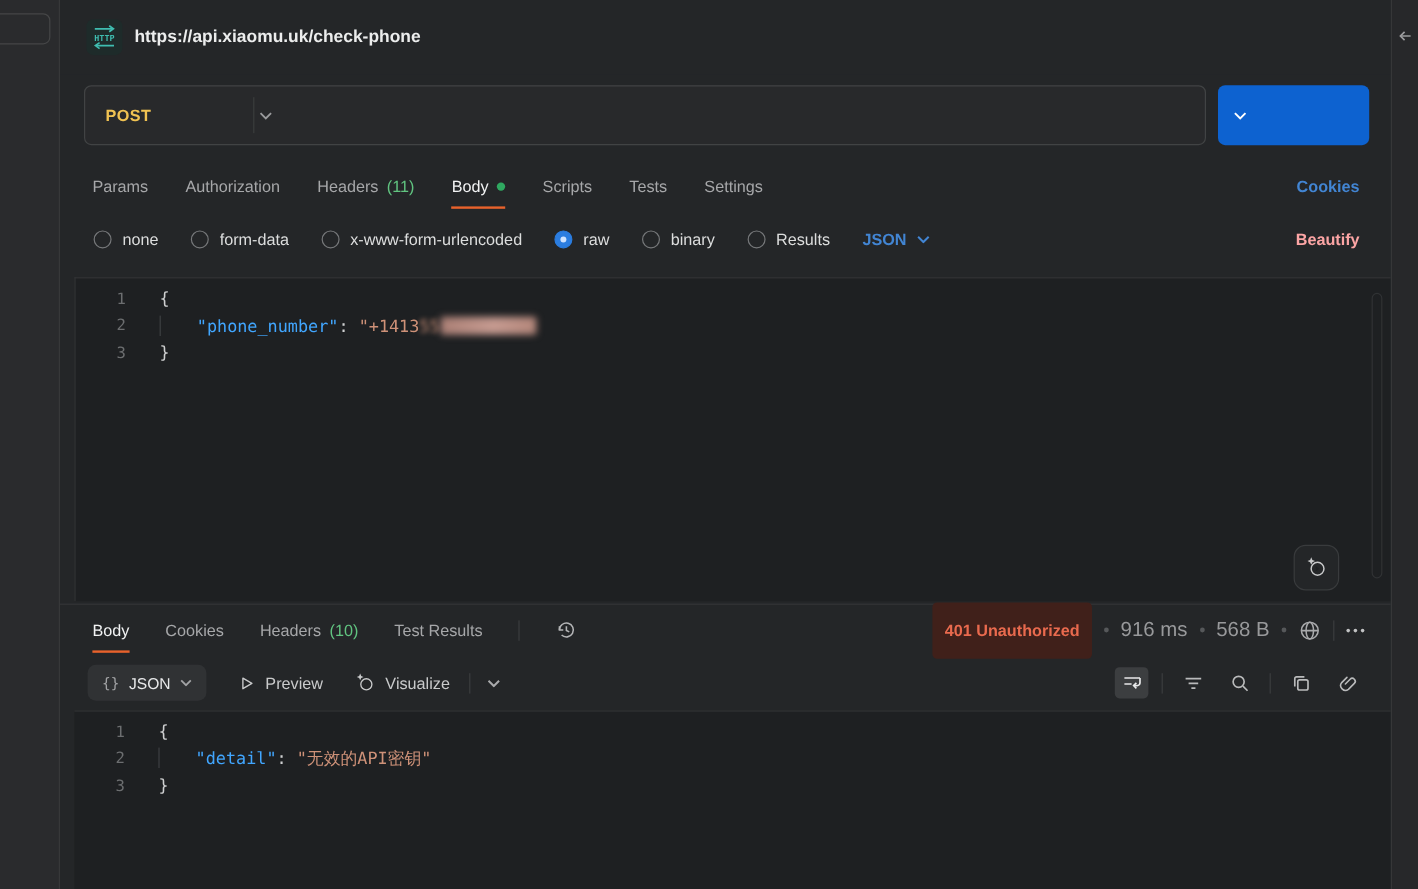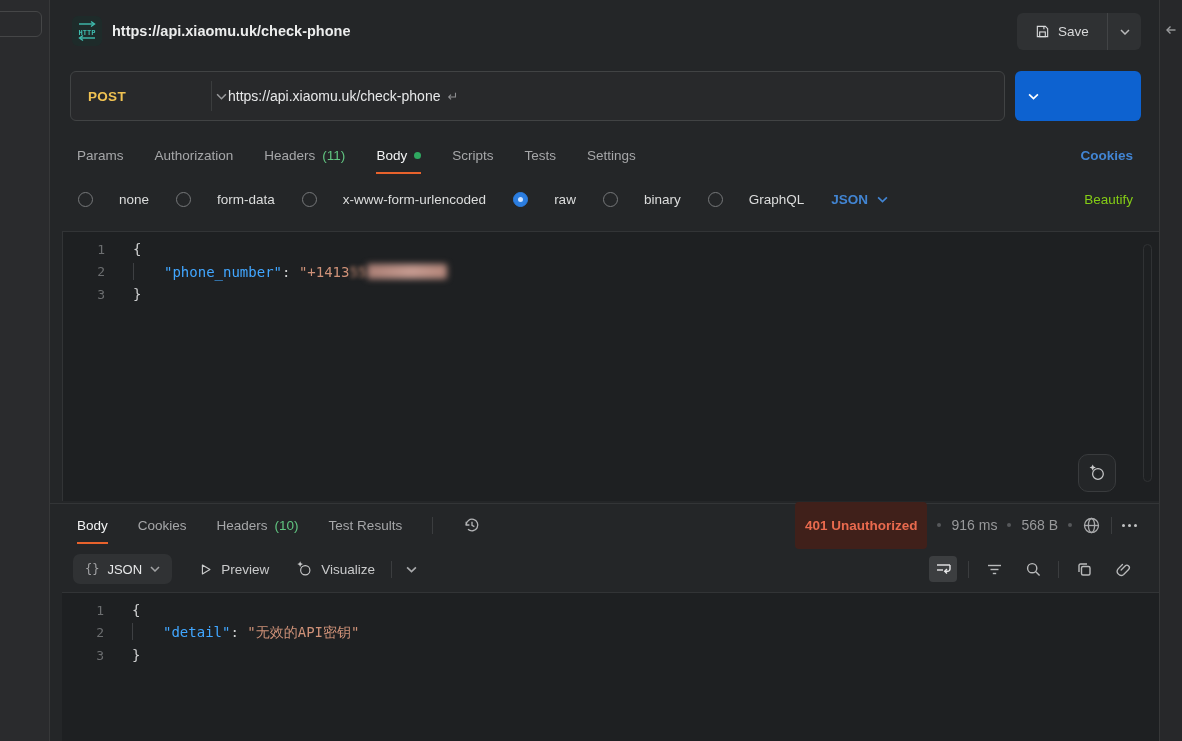--- a/index.html
+++ b/index.html
@@ -53,27 +53,27 @@
   .tab .cnt { color:#61c480; }
   .tab.active { color:#f2f3f4;text-align:right; }
   .tab.active::after { content:""; position:absolute; left:0; right:0; bottom:1px; height:2px; background:#e8622c; }
   .green-dot { width:7px; height:7px; border-radius:50%; background:#2fa860; }
   .cookies-link { position:absolute; right:26px; top:0; height:40px; display:flex; align-items:center;
     color:#4285d3; font-weight:bold; font-size:13.5px; cursor:pointer; }
 
   
   .radio-row { left:0; top:183px; width:1109px; height:32px; display:flex; align-items:center;
     gap:27px; padding-left:28px; font-size:13.5px; color:#dcdddd; }
-  .radio-opt { display:flex; align-items:center; gap:26px; cursor:pointer; }
+  .radio-opt { display:flex; align-items:center; gap:9px; cursor:pointer; }
   .radio { width:15px; height:15px; border-radius:50%; border:1px solid #76787a; position:relative; }
   .radio.sel { background:#2b7de0; border-color:#2b7de0; }
   .radio.sel::after { content:""; position:absolute; left:4px; top:4px; width:5px; height:5px;
     border-radius:50%; background:#cfe3ff; }
   .fmt-select { display:flex; align-items:center; gap:9px; color:#4285d3; font-weight:bold; cursor:pointer; }
-  .beautify-link { position:absolute; right:26px; color:#84cc16; font-weight:normal; cursor:pointer;text-align:center; }
+  .beautify-link { position:absolute; right:26px; color:#fca5a5; font-weight:bold; cursor:pointer;text-align:center; }
 
   
   .editor { background:#1e2022; border-top:1px solid #323436; border-left:1px solid #323436; }
   #req-editor { left:12px; top:231px; width:1097px; height:270px; }
   #res-editor { left:12px; top:592px; width:1097px; height:149px; border-left:none; }
   .code-line { display:flex; height:22.5px; align-items:center;
     font-family:"DejaVu Sans Mono", monospace; font-size:14px; white-space:pre; }
   .editor .pad-top { height:6px; }
   .ln { width:42px; text-align:right; color:#6c6e70; font-size:13px; flex:none; }
   .code { margin-left:28px; color:#cfd0d1; }
@@ -95,21 +95,21 @@
 
   
   .res-tabs { left:0; top:505px; width:1109px; height:40px; display:flex; align-items:stretch;
     gap:30px; padding-left:27px; font-size:13.5px; color:#a6a7a9; }
   .res-tabs .vdiv { align-self:center; width:1px; height:17px; background:#3b3d3f; }
   .hist-btn { align-self:center; color:#b4b5b7; display:flex; cursor:pointer; }
   .res-meta { position:absolute; right:22px; top:505px; height:40px; display:flex; align-items:center; gap:10px; }
   .status-badge { background:#40201a; color:#e96a4e; font-size:13.5px; font-weight:bold;
     padding:16px 10px; border-radius:4px; cursor:pointer;text-align:center; }
   .meta-dot { width:4px; height:4px; border-radius:50%; background:#56585a; }
-  .meta-txt { color:#98999b; font-size:14px; }
+  .meta-txt { color:#98999b; font-size:17px; }
   .meta-icon { color:#a9aaac; display:flex; cursor:pointer; }
   .meta-div { width:1px; height:17px; background:#3b3d3f; }
   .dots3 { display:flex; gap:3px; }
   .dots3 span { width:3px; height:3px; border-radius:50%; background:#c2c3c4; }
 
   
   .res-toolbar { left:0; top:550px; width:1109px; height:38px; display:flex; align-items:center;
     padding-left:23px; color:#c9cacb; font-size:13.5px; }
   .json-btn { height:30px; padding:0 12px; background:#303234; border-radius:7px; display:flex;
     align-items:center; gap:8px; cursor:pointer; }
@@ -142,50 +142,32 @@
       <div class="http-badge abs">
         <svg width="24" height="24" viewBox="0 0 24 24">
           <line x1="4" y1="5" x2="19" y2="5" stroke="#3fbdb0" stroke-width="1.4"></line>
           <polyline points="16,2.5 19.5,5 16,7.5" fill="none" stroke="#3fbdb0" stroke-width="1.4"></polyline>
           <text x="12" y="15.5" text-anchor="middle" font-family="DejaVu Sans Mono, monospace" font-size="7" font-weight="bold" fill="#3fbdb0">HTTP</text>
           <line x1="20" y1="19" x2="5" y2="19" stroke="#3fbdb0" stroke-width="1.4"></line>
           <polyline points="8,16.5 4.5,19 8,21.5" fill="none" stroke="#3fbdb0" stroke-width="1.4"></polyline>
         </svg>
       </div>
       <div class="doc-title abs">https://api.xiaomu.uk/check-phone</div>
-      <div class="save-split abs">
-        <div class="save-main">
-          <svg width="15" height="15" viewBox="0 0 16 16">
-            <path d="M2.5 2.5 H11 L13.5 5 V13.5 H2.5 Z" fill="none" stroke="#d8d9da" stroke-width="1.2"></path>
-            <rect x="5" y="8.5" width="6" height="5" fill="none" stroke="#d8d9da" stroke-width="1.2"></rect>
-            <line x1="9.5" y1="3" x2="9.5" y2="5.5" stroke="#d8d9da" stroke-width="1.2"></line>
-          </svg>
-          <span>Save</span>
-        </div>
-        <div class="save-caret">
-          <svg width="10" height="6" viewBox="0 0 10 6">
-            <polyline points="1,1 5,5 9,1" fill="none" stroke="currentColor" stroke-width="1.5"></polyline>
-          </svg>
-        </div>
-      </div>
     </div>
 
     <div class="url-box abs">
       <div class="method-btn">
         <span>POST</span>
         <span class="chev">
           <svg width="11" height="7" viewBox="0 0 10 6">
               <polyline points="1,1 5,5 9,1" fill="none" stroke="currentColor" stroke-width="1.4"></polyline>
             </svg>
         </span>
       </div>
       <div class="url-div"></div>
-      <div class="url-text">
-        <span>https://api.xiaomu.uk/check-phone</span><span class="enter-glyph">↵</span>
-      </div>
     </div>
     <div class="send-split abs">
       <div class="send-caret">
         <svg width="11" height="7" viewBox="0 0 10 6">
           <polyline points="1,1 5,5 9,1" fill="none" stroke="currentColor" stroke-width="1.5"></polyline>
         </svg>
       </div>
     </div>
 
     <div class="tabs-row abs">
@@ -231,21 +213,21 @@
       <div class="radio-opt">
         <span class="radio sel"></span>
         <span>raw</span>
       </div>
       <div class="radio-opt">
         <span class="radio"></span>
         <span>binary</span>
       </div>
       <div class="radio-opt">
         <span class="radio"></span>
-        <span>GraphQL</span>
+        <span>Results</span>
       </div>
       <div class="fmt-select">
         <span>JSON</span>
         <svg width="11" height="7" viewBox="0 0 10 6">
           <polyline points="1,1 5,5 9,1" fill="none" stroke="#4285d3" stroke-width="1.5"></polyline>
         </svg>
       </div>
       <div class="beautify-link">Beautify</div>
     </div>
 

